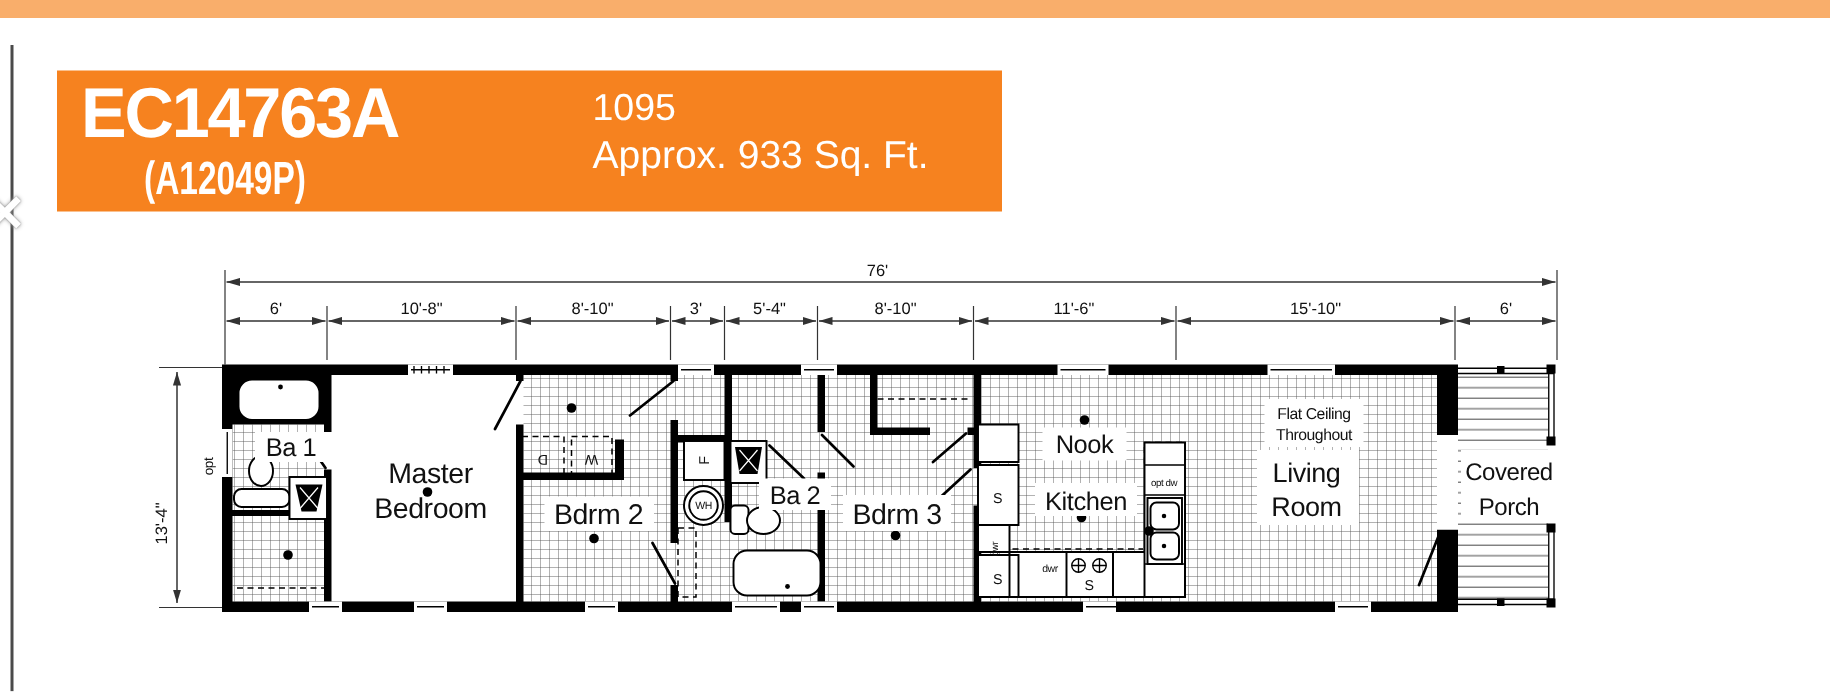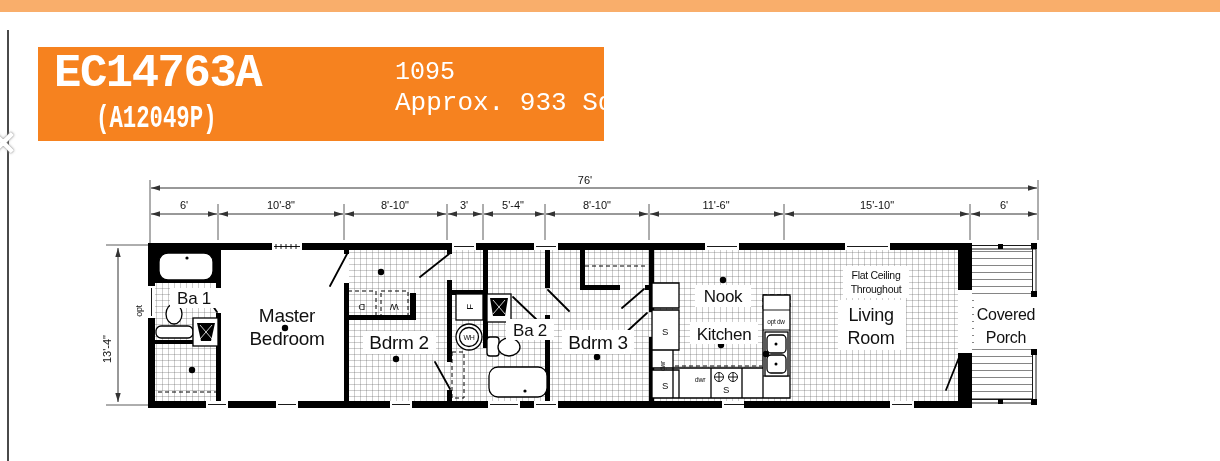--- a/index.html
+++ b/index.html
@@ -2,21 +2,21 @@
 <html><head>
 <meta charset="utf-8">
 <style>
   html,body{margin:0;padding:0;background:#fff;}
   .stage{position:relative;width:1220px;height:461px;background:#fff;overflow:hidden;
          font-family:"Liberation Sans",sans-serif;}
   .topstrip{position:absolute;left:0;top:0;width:1220px;height:12px;}
   .leftline{position:absolute;left:7px;top:30px;width:2px;height:431px;background:#4a4a4a;}
   .close{position:absolute;left:-11px;top:126px;font-size:34px;font-weight:700;color:#fff;
          text-shadow:0 0 3px #999,0 0 1px #777;line-height:1;}
-  .card{position:absolute;left:38px;top:47px;width:566px;height:94px;color:#fff;font-family:Liberation Mono, monospace;}
+  .card{position:absolute;left:38px;top:47px;width:630px;height:94px;color:#fff;}
   .model{position:absolute;left:16px;top:0px;font-size:47px;font-weight:700;letter-spacing:-1.5px;
          transform:scaleX(.97);transform-origin:left top;white-space:nowrap;}
   .code{position:absolute;left:58px;top:54px;font-size:31px;font-weight:700;
         transform:scaleX(.72);transform-origin:left top;white-space:nowrap;}
   .plannum{position:absolute;left:357px;top:11px;font-size:25px;}
   .sqft{position:absolute;left:357px;top:41px;font-size:26px;white-space:nowrap;}
   svg.plan{position:absolute;left:0;top:0;}
   .w{fill:#000;stroke:none;}
   .winw{fill:#fff;stroke:none;}
   .winl{stroke:#000;stroke-width:0.9;fill:none;}

